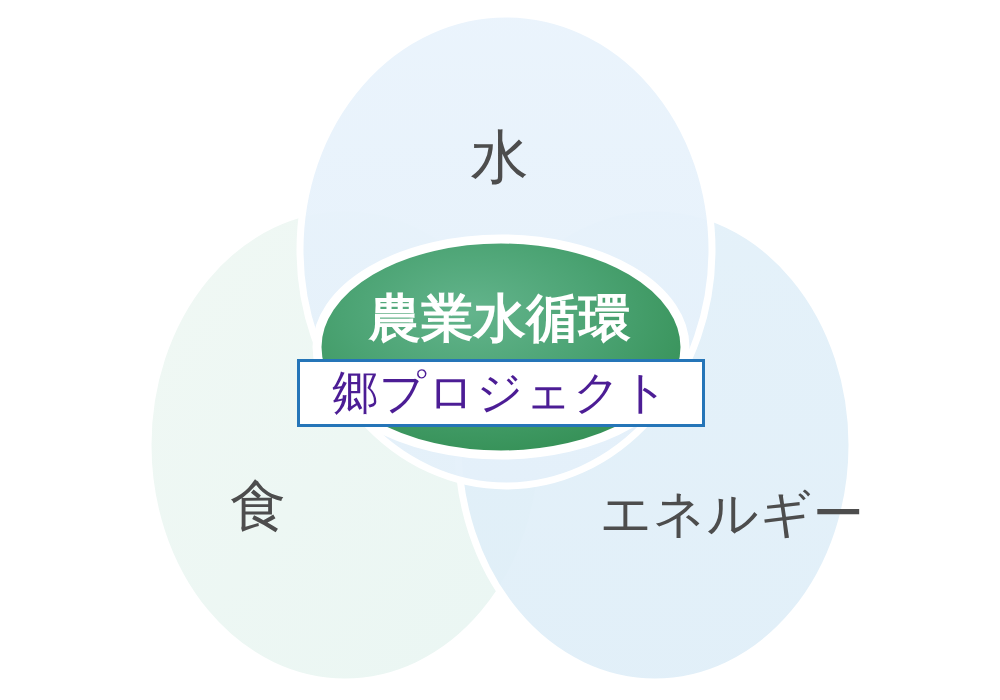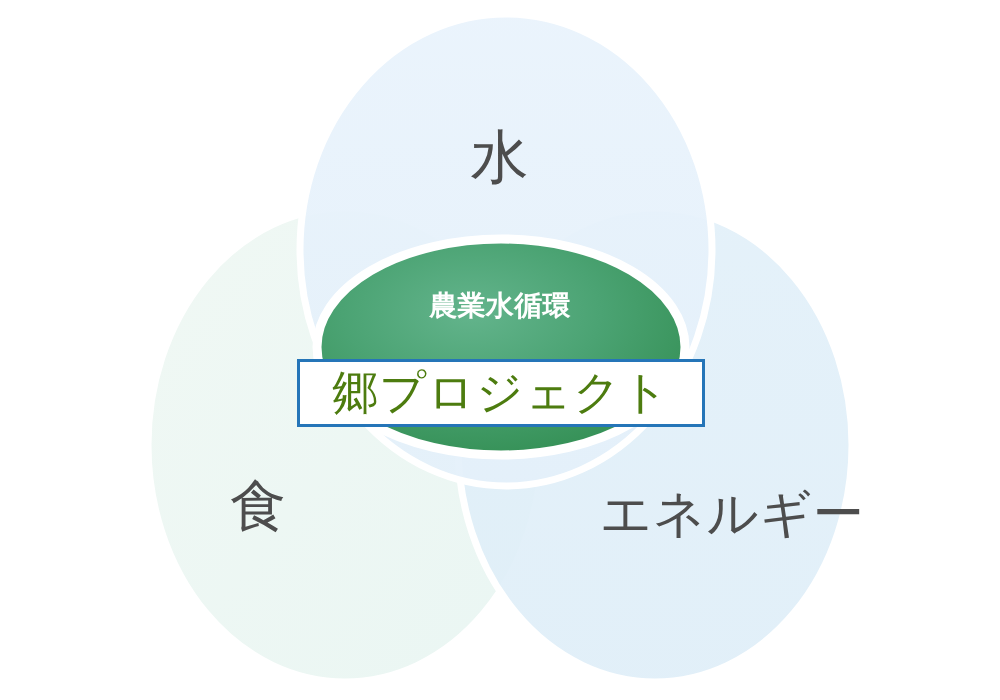--- a/index.html
+++ b/index.html
@@ -52,40 +52,40 @@
     font-size: 51px;
   }
   #center-title {
     position: absolute;
     left: 0; top: 292px;
     width: 1000px;
     text-align: center;
     color: #ffffff;
     font-family: "Liberation Sans", "DejaVu Sans", sans-serif;
     font-weight: 700;
-    font-size: 28px;
+    font-size: 52px;
     line-height: 1;
     letter-spacing: 0.01em;
     user-select: none;
   }
   #project-box {
     position: absolute;
     left: 297px;
     top: 359px;
     width: 408px;
     height: 68px;
     box-sizing: border-box;
     background: #ffffff;
     border: 3px solid #2575b8;
     display: flex;
     align-items: center;
     justify-content: center;
   }
   #project-label {
-    color: #4d7c0f;
+    color: #4c1d95;
     font-family: "Liberation Serif", "DejaVu Serif", serif;
     font-size: 46px;
     line-height: 1;
     letter-spacing: 0.03em;
     white-space: nowrap;
     user-select: none;
   }
 </style>
 </head>
 <body>

